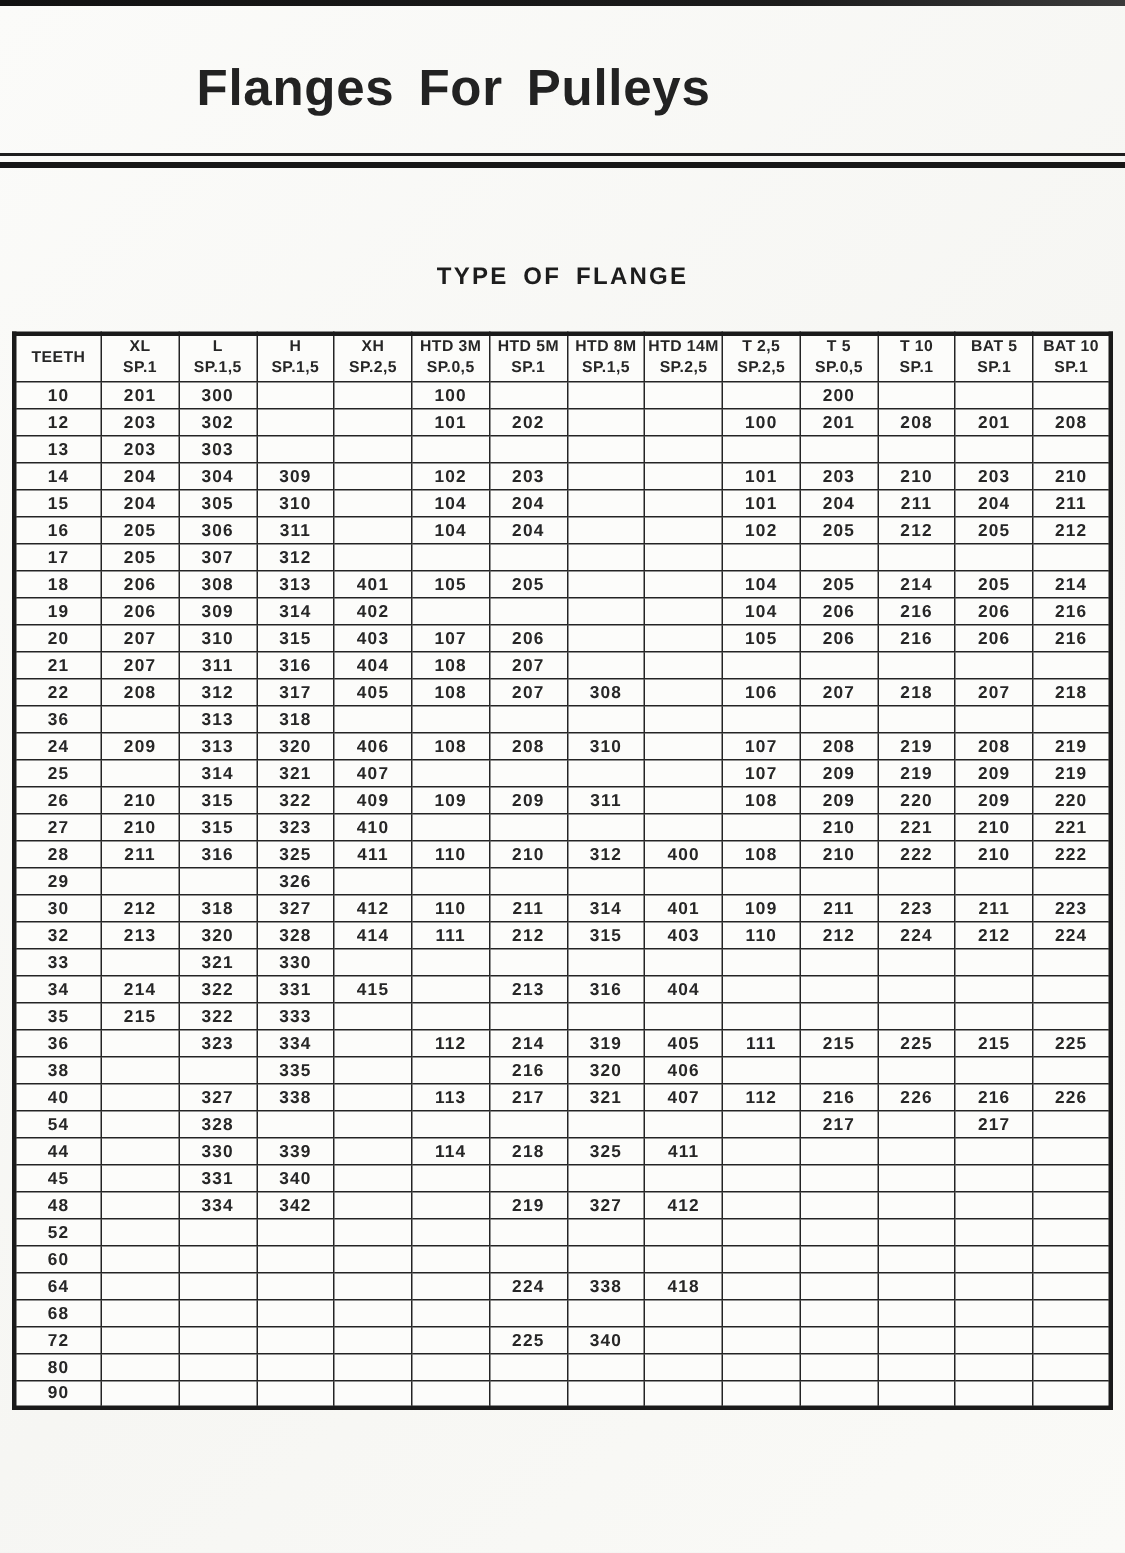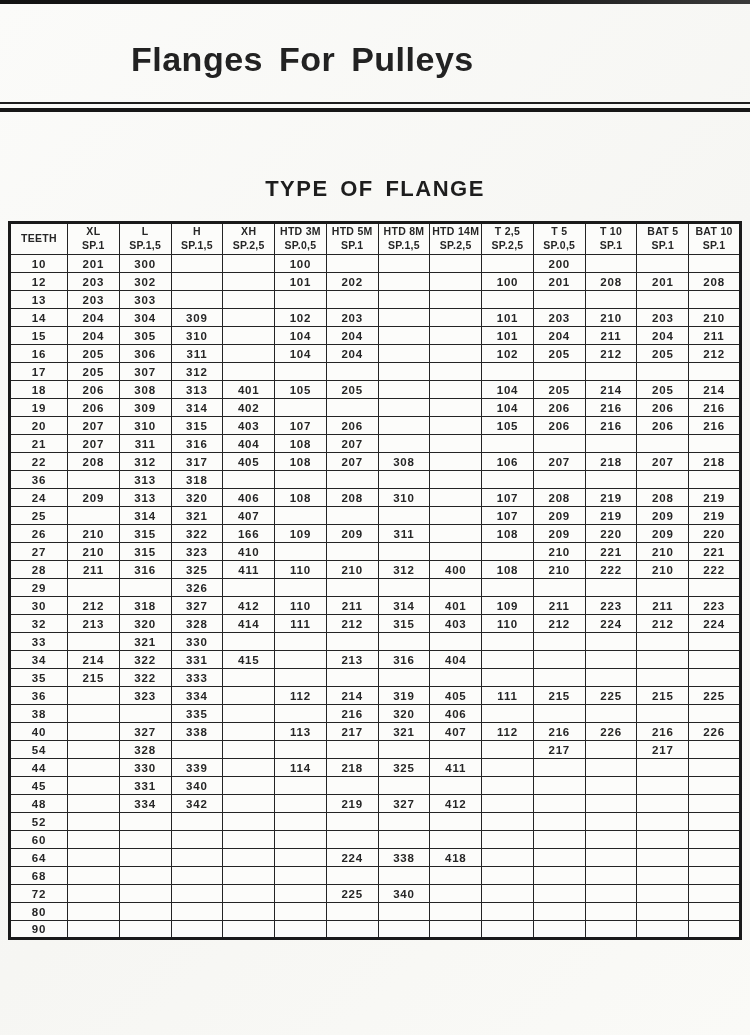--- a/index.html
+++ b/index.html
@@ -19,21 +19,21 @@
   }
   .page-title {
     position:absolute; left:127px; top:36px; margin:4px;
     font-size:34px; font-weight:bold; color:#222;
     letter-spacing:0.5px; word-spacing:6px; white-space:nowrap;
   }
   .rule-thin  { position:absolute; left:0; top:102px; width:750px; height:2px; background:#1e1e1e; }
   .rule-thick { position:absolute; left:0; top:108px; width:750px; height:4px; background:#171717; }
   .table-caption {
     position:absolute; left:0; top:176px; width:750px; margin:0;
-    text-align:center; font-size:22px; font-weight:bold;
+    text-align:center; font-size:16px; font-weight:bold;
     letter-spacing:1.5px; word-spacing:4px; color:#1d1d1d;
   }
   table.flange {
     position:absolute; left:8px; top:221px; width:734px;
     border-collapse:collapse; table-layout:fixed;
     background:#fcfcfa;
     border:3px solid #1a1a1a;
   }
   table.flange th, table.flange td {
     border:1.6px solid #242424;
@@ -376,21 +376,21 @@
           <td>209</td>
           <td>219</td>
           <td>209</td>
           <td>219</td>
         </tr>
         <tr>
           <th>26</th>
           <td>210</td>
           <td>315</td>
           <td>322</td>
-          <td>166</td>
+          <td>409</td>
           <td>109</td>
           <td>209</td>
           <td>311</td>
           <td></td>
           <td>108</td>
           <td>209</td>
           <td>220</td>
           <td>209</td>
           <td>220</td>
         </tr>

